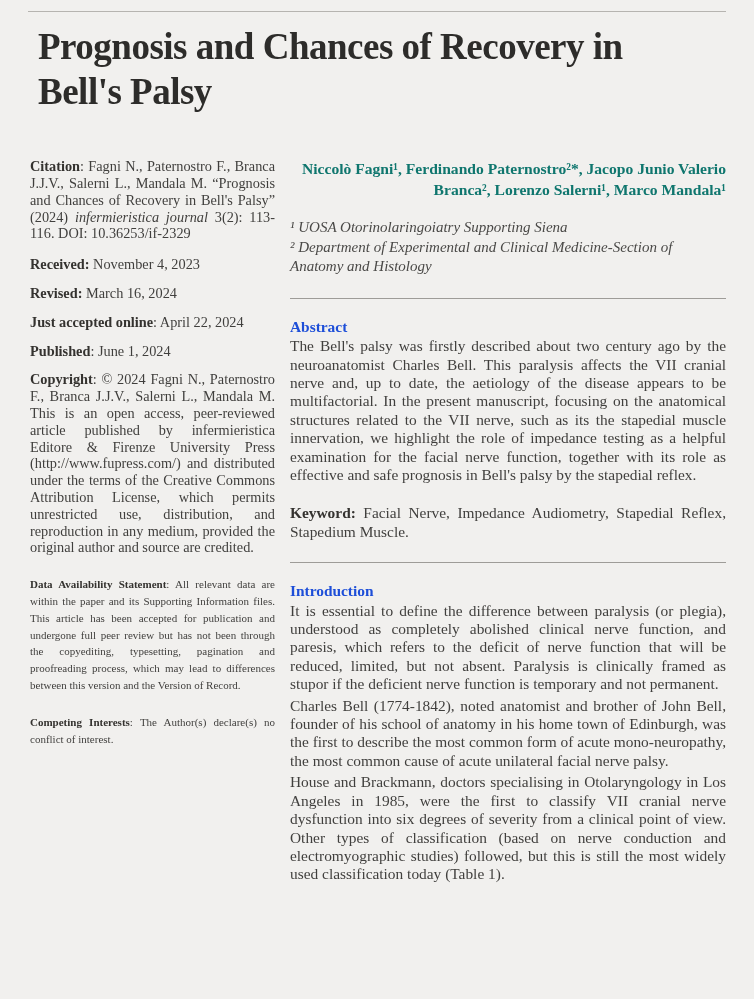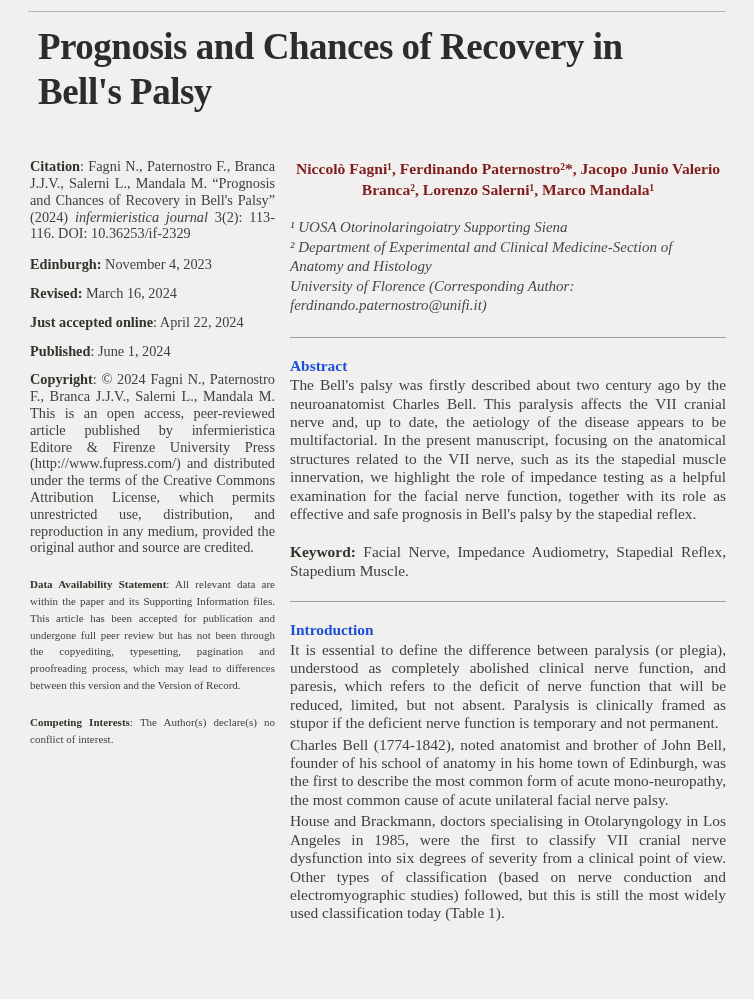--- a/index.html
+++ b/index.html
@@ -65,24 +65,24 @@
   }
   
   .col-right {
     flex: 1 1 auto;
     font-size: 15.4px;
     line-height: 18.4px;
     text-align: justify;
   }
   .authors {
     font-weight: bold;
-    color: #7f1d1d;
+    color: #0f766e;
     font-size: 15.6px;
     line-height: 21px;
-    text-align: center;
+    text-align: right;
   }
   .affiliations {
     font-style: italic;
     color: #4a4947;
     font-size: 15px;
     line-height: 19.5px;
     margin-top: 18px;
     text-align: left;
   }
   .affiliations .aff-line {
@@ -119,21 +119,21 @@
 
   <div class="columns">
 
     <div class="col-left">
 
       <p class="block">
         <b>Citation</b><span>: Fagni N., Paternostro F., Branca J.J.V., Salerni L., Mandala M. “Prognosis and Chances of Recovery in Bell's Palsy” (2024) </span><em>infermieristica journal</em><span> 3(2): 113-116. DOI: 10.36253/if-2329</span>
       </p>
 
       <p class="block dateline">
-        <b>Edinburgh:</b><span> November 4, 2023</span>
+        <b>Received:</b><span> November 4, 2023</span>
       </p>
 
       <p class="block dateline">
         <b>Revised:</b><span> March 16, 2024</span>
       </p>
 
       <p class="block dateline">
         <b>Just accepted online</b><span>: April 22, 2024</span>
       </p>
 
@@ -155,21 +155,20 @@
 
     </div>
 
     <div class="col-right">
 
       <p class="authors para">Niccolò Fagni¹, Ferdinando Paternostro²*, Jacopo Junio Valerio Branca², Lorenzo Salerni¹, Marco Mandala¹</p>
 
       <div class="affiliations">
         <p class="aff-line">¹ UOSA Otorinolaringoiatry Supporting Siena</p>
         <p class="aff-line">² Department of Experimental and Clinical Medicine-Section of Anatomy and Histology</p>
-        <p class="aff-line">University of Florence (Corresponding Author: ferdinando.paternostro@unifi.it)</p>
       </div>
 
       <hr class="section-rule">
 
       <p class="section-heading">Abstract</p>
 
       <p class="para">The Bell's palsy was firstly described about two century ago by the neuroanatomist Charles Bell. This paralysis affects the VII cranial nerve and, up to date, the aetiology of the disease appears to be multifactorial. In the present manuscript, focusing on the anatomical structures related to the VII nerve, such as its the stapedial muscle innervation, we highlight the role of impedance testing as a helpful examination for the facial nerve function, together with its role as effective and safe prognosis in Bell's palsy by the stapedial reflex.</p>
 
       <p class="para keyword-para">
         <b>Keyword:</b><span> Facial Nerve, Impedance Audiometry, Stapedial Reflex, Stapedium Muscle.</span>

